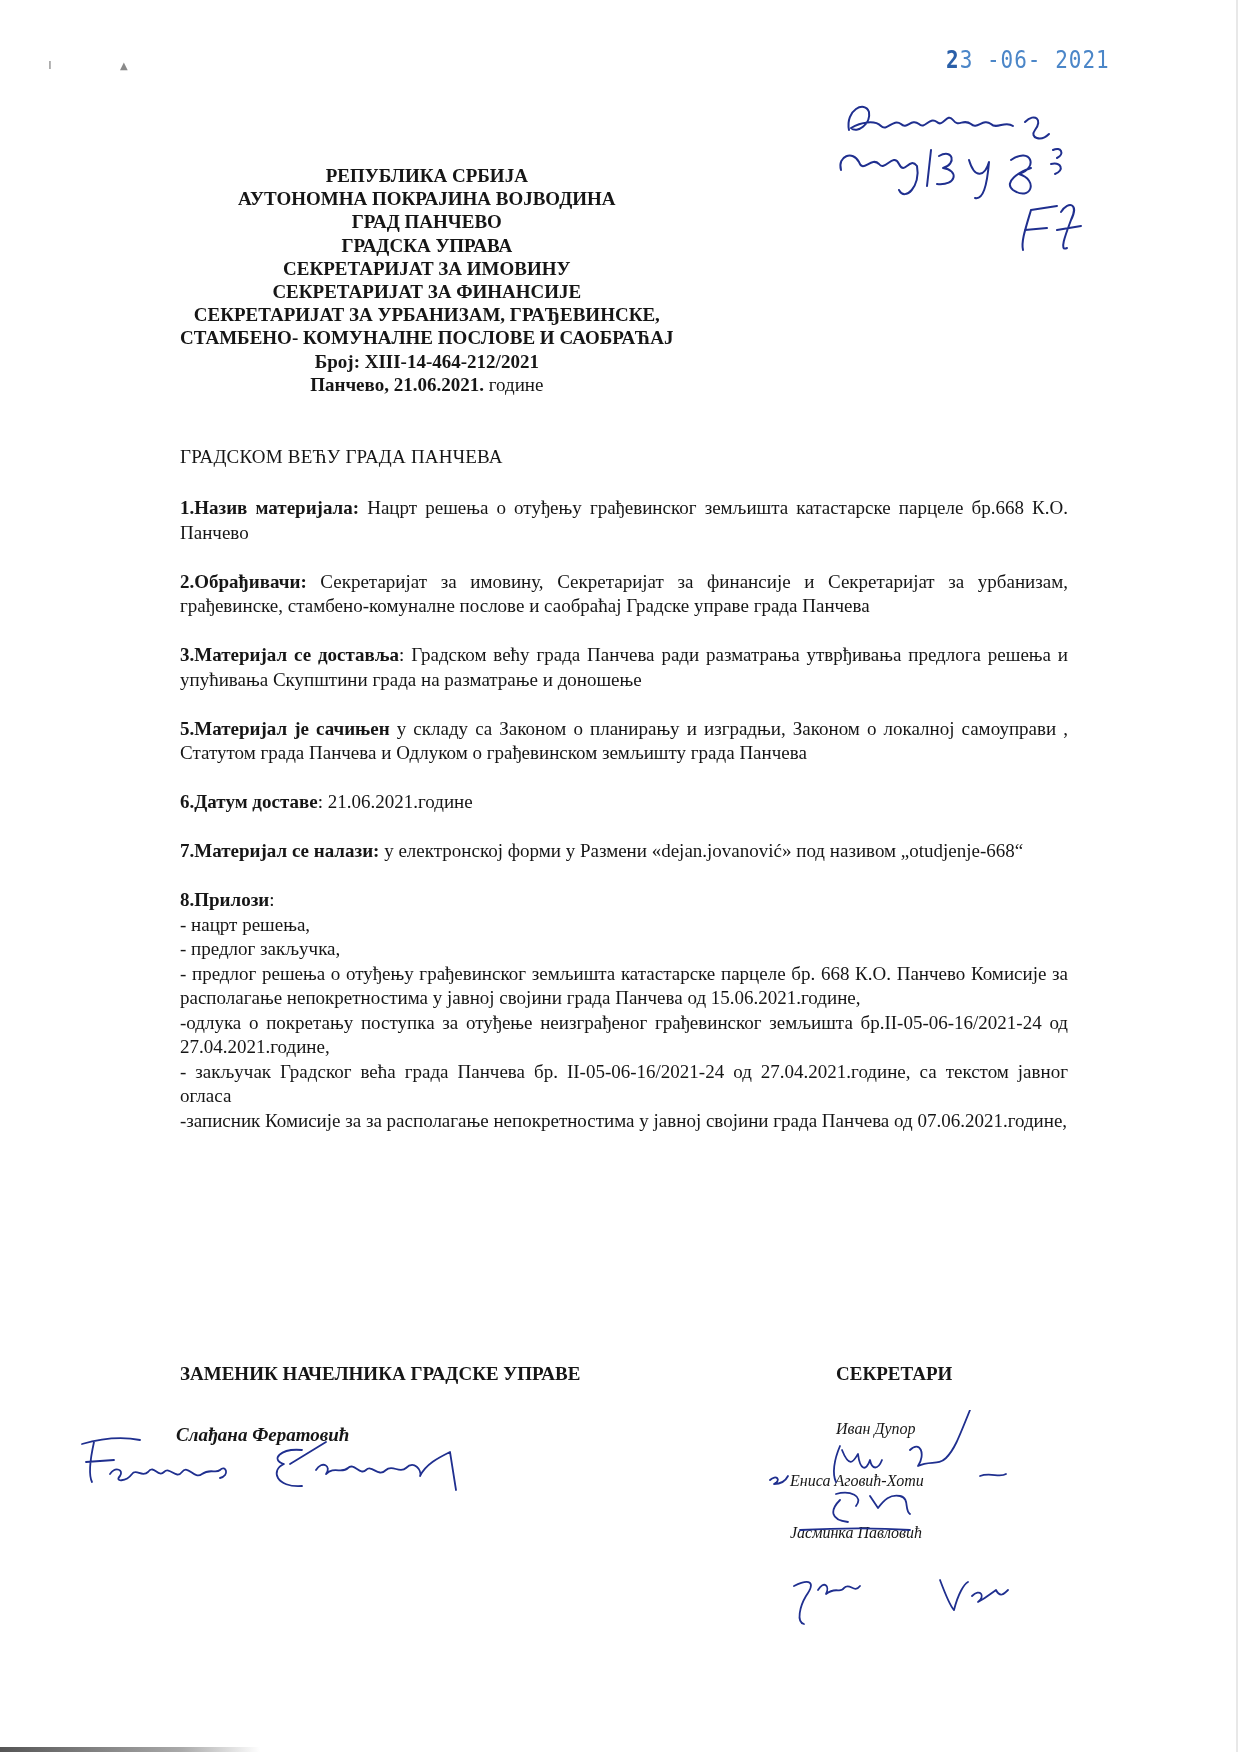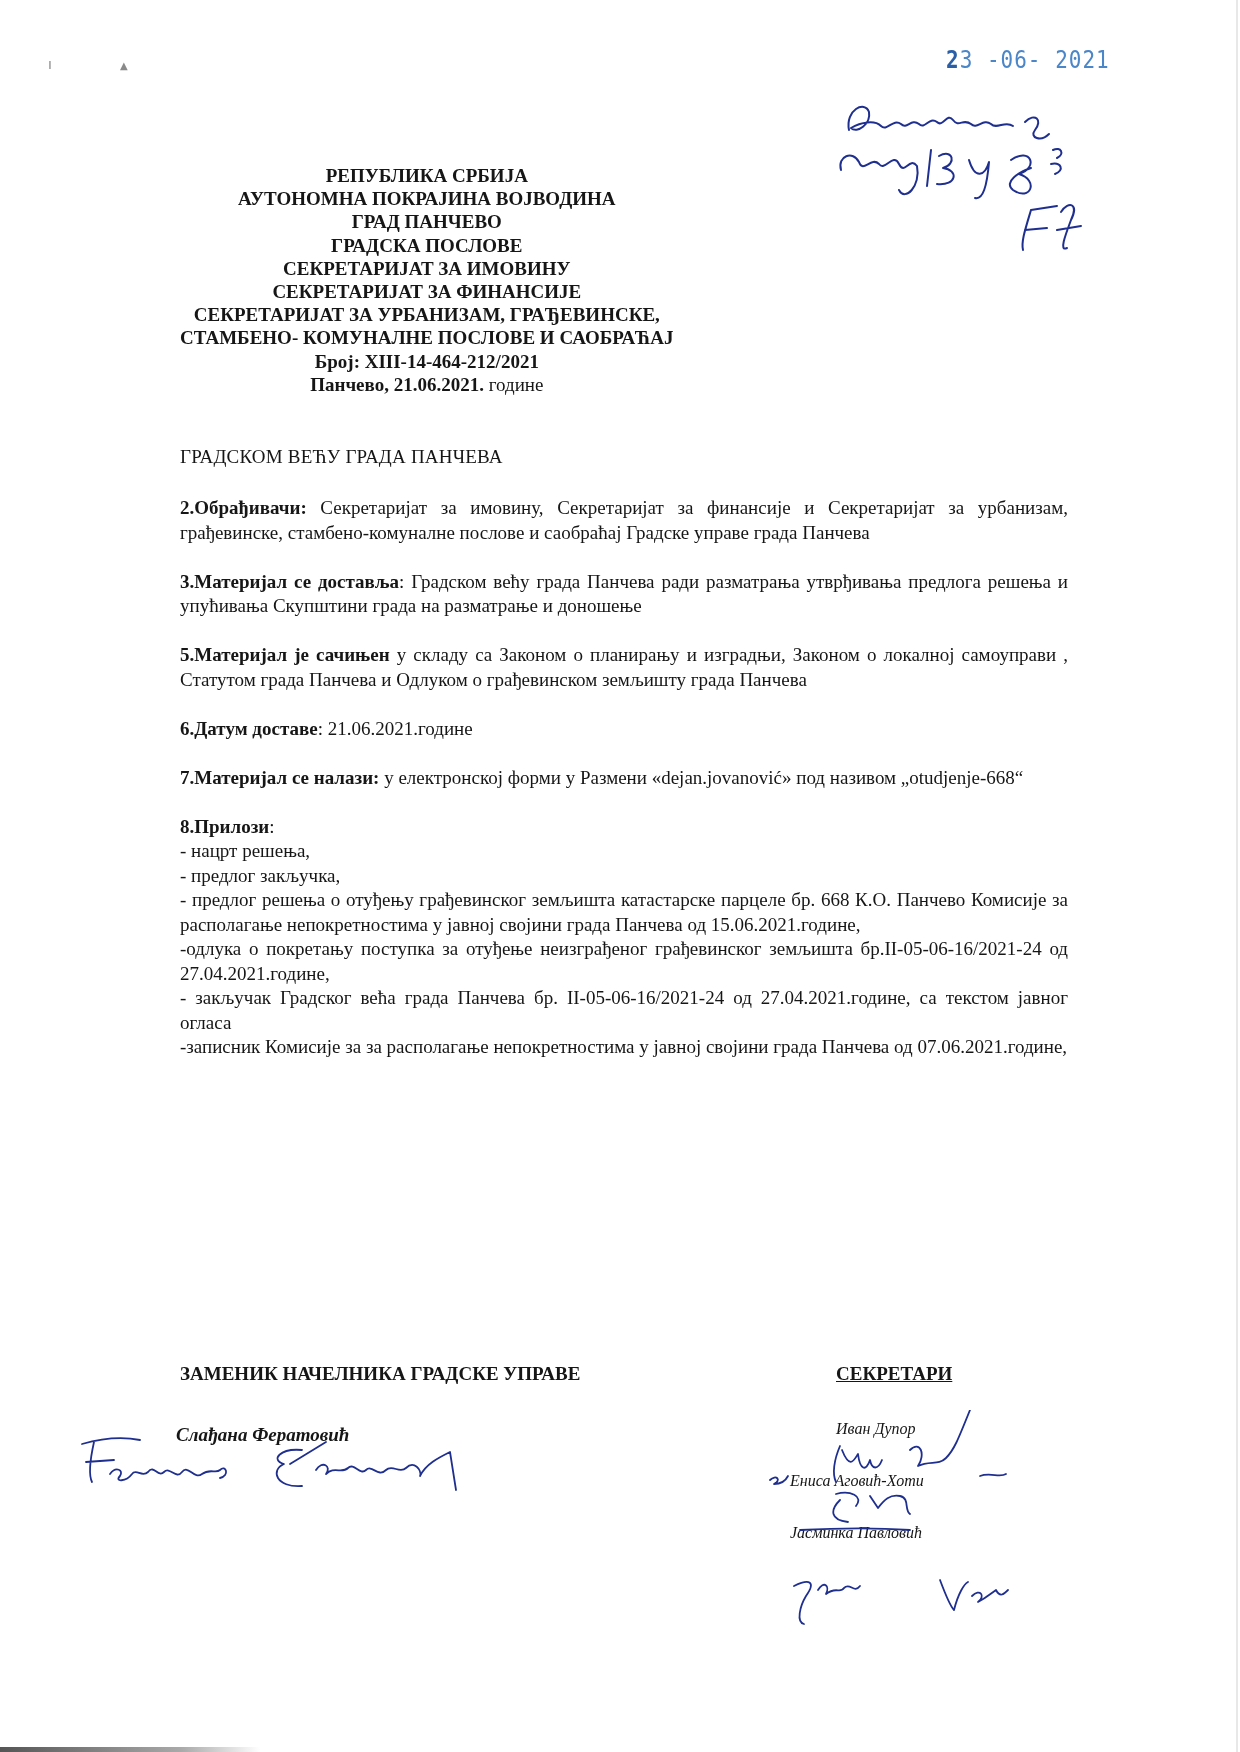--- a/index.html
+++ b/index.html
@@ -23,21 +23,21 @@
   .content { position: absolute; left: 180px; top: 496px; width: 888px; font-size: 19px; line-height: 24.5px; }
   .item { text-align: justify; margin-bottom: 24.5px; }
   .item b { font-weight: bold; }
   .attachments { margin-top: 4px; }
   .attachments .att-line { text-align: justify; }
 
   .signer-left-title { position: absolute; left: 180px; top: 1363px; font-size: 19px; font-weight: bold; }
   .signer-left-name { position: absolute; left: 176px; top: 1424px; font-size: 19px; font-weight: bold; font-style: italic; }
   .sig-left { position: absolute; left: 70px; top: 1430px; width: 440px; height: 80px; }
 
-  .signer-right-title { position: absolute; left: 836px; top: 1363px; font-size: 19px; font-weight: bold; text-decoration: underline; }
+  .signer-right-title { position: absolute; left: 836px; top: 1363px; font-size: 19px; font-weight: bold; }
   .signer-right-name { position: absolute; font-size: 16px; font-weight: normal; font-style: italic; }
   .sig-right { position: absolute; left: 760px; top: 1410px; width: 300px; height: 220px; }
 
   .bottom-edge { position: absolute; left: 0; top: 1747px; width: 260px; height: 5px;
                  background: linear-gradient(to right, #555, #aaa 70%, rgba(200,200,200,0)); }
   .right-edge { position: absolute; left: 1236px; top: 0; width: 2px; height: 1752px; background: #e8e8e8; }
 </style>
 </head>
 <body>
 
@@ -61,32 +61,33 @@
       <path d="M218,60 C226,56 230,64 222,68 M216,74 C226,72 230,80 220,84"></path>
       <path d="M196,120 C190,140 186,152 188,160 M196,120 L222,116 M190,140 L212,138"></path>
       <path d="M226,122 C234,110 244,114 236,130 C230,146 224,162 232,158 M222,140 L246,136"></path>
     </g>
   </svg>
 
   <div class="header-block">
     <div>РЕПУБЛИКА  СРБИЈА</div>
     <div>АУТОНОМНА ПОКРАЈИНА ВОЈВОДИНА</div>
     <div>ГРАД ПАНЧЕВО</div>
-    <div>ГРАДСКА ПОСЛОВЕ</div>
+    <div>ГРАДСКА УПРАВА</div>
     <div>СЕКРЕТАРИЈАТ ЗА ИМОВИНУ</div>
     <div>СЕКРЕТАРИЈАТ ЗА ФИНАНСИЈЕ</div>
     <div>СЕКРЕТАРИЈАТ ЗА УРБАНИЗАМ, ГРАЂЕВИНСКЕ,</div>
     <div>СТАМБЕНО- КОМУНАЛНЕ ПОСЛОВЕ И САОБРАЋАЈ</div>
     <div>Број: XIII-14-464-212/2021</div>
     <div><span>Панчево, 21.06.2021.</span><span style="font-weight:normal"> године</span></div>
   </div>
 
   <div class="addressee">ГРАДСКОМ ВЕЋУ ГРАДА ПАНЧЕВА</div>
 
   <div class="content">
+    <div class="item"><b>1.Назив материјала:</b><span> Нацрт решења о отуђењу грађевинског земљишта катастарске парцеле бр.668 К.О. Панчево</span></div>
     <div class="item"><b>2.Обрађивачи:</b><span> Секретаријат за имовину, Секретаријат за финансије и Секретаријат за урбанизам, грађевинске, стамбено-комуналне послове и саобраћај Градске управе града Панчева</span></div>
     <div class="item"><b>3.Материјал се доставља</b><span>: Градском већу града Панчева ради разматрања утврђивања предлога решења  и упућивања Скупштини града на разматрање и доношење</span></div>
     <div class="item"><b>5.Материјал је сачињен</b><span> у складу са Законом о планирању и изградњи, Законом о локалној самоуправи , Статутом града Панчева и Одлуком о грађевинском земљишту града Панчева</span></div>
     <div class="item"><b>6.Датум доставе</b><span>: 21.06.2021.године</span></div>
     <div class="item"><b>7.Материјал се налази:</b><span> у електронској форми у Размени «dejan.jovanović» под називом „otudjenje-668“</span></div>
 
     <div class="attachments">
       <div><b>8.Прилози</b><span>:</span></div>
       <div class="att-line">- нацрт решења,</div>
       <div class="att-line">- предлог закључка,</div>

